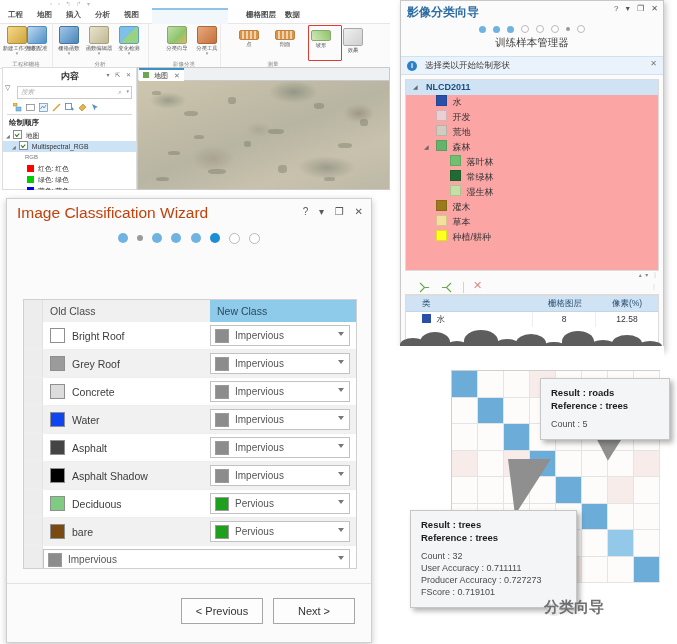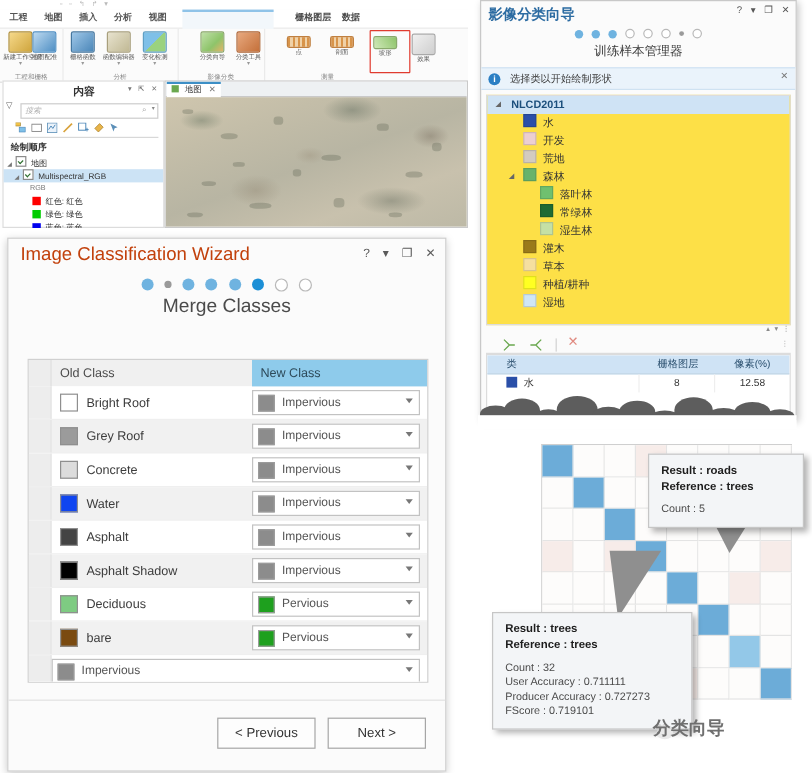--- a/index.html
+++ b/index.html
@@ -109,21 +109,21 @@
   #tsm-steps .dot.todo{width:6px;height:6px;border-width:1px;}
   #tsm-steps .dot.tiny{width:4px;height:4px;background:#9a9a9a;}
   #tsm-stepname{text-align:center;font-size:10.5px;color:#3c3c3c;margin-top:2px;}
   #tsm-msg{margin:6px 0 0 0;height:17px;background:#eaf3fb;border-top:1px solid #cfe2f2;border-bottom:1px solid #cfe2f2;position:relative;}
   #tsm-msg .ico{position:absolute;left:6px;top:3.5px;width:10px;height:10px;border-radius:50%;background:#2b7fc4;color:#fff;font-size:7.5px;text-align:center;line-height:10px;font-weight:bold;}
   #tsm-msg .tx{position:absolute;left:24px;top:3px;font-size:8.5px;color:#3a3a3a;}
   #tsm-msg .x{position:absolute;right:6px;top:2px;font-size:8px;color:#777;}
   #tsm-toolbar{height:18px;margin:4px 4px 0 4px;border-bottom:1px solid #dcdcdc;position:relative;}
   .tsmtool{position:absolute;top:3px;height:11px;}
   .tsep{position:absolute;top:3px;width:1px;height:11px;background:#d2d2d2;}
-  #tsm-tree{position:absolute;left:4px;top:78px;right:4px;height:190px;background:#fde047;border:1px solid #dcdcdc;overflow:hidden;}
+  #tsm-tree{position:absolute;left:4px;top:78px;right:4px;height:190px;background:#fca5a5;border:1px solid #dcdcdc;overflow:hidden;}
   .tsm-row{height:15px;line-height:15px;font-size:9px;color:#333;white-space:nowrap;position:relative;}
   .tsm-row.sel{background:#cfe3f5;font-weight:bold;color:#1c4f7c;}
   .tsm-row .tw{position:absolute;font-size:6px;color:#666;top:0;}
   .tsm-row .sw{display:inline-block;width:9px;height:9px;vertical-align:-1px;margin-right:3px;border:1px solid rgba(0,0,0,.12);}
   #tsm-splitter{position:absolute;left:4px;right:4px;top:270px;height:7px;text-align:right;font-size:6px;color:#8a8a8a;letter-spacing:1px;}
   #tsm-tbar2{position:absolute;left:4px;right:4px;top:278px;height:15px;border-bottom:1px solid #dcdcdc;}
   #tsm-table{position:absolute;left:4px;right:4px;top:294px;bottom:2px;background:#fff;border:1px solid #dcdcdc;overflow:hidden;}
   #tsm-thead{display:flex;height:15px;background:#cfe3f5;border-bottom:1px solid #c3d6e6;}
   #tsm-thead .g{width:12px;}
   #tsm-thead .c1{flex:1;font-size:8.5px;color:#2a4f6e;line-height:15px;padding-left:4px;}
@@ -452,24 +452,20 @@
       <span>灌木</span>
     </div>
     <div class="tsm-row" style="padding-left:30px">
       <span class="sw" style="background:#f5dfa0"></span>
       <span>草本</span>
     </div>
     <div class="tsm-row" style="padding-left:30px">
       <span class="sw" style="background:#ffff22"></span>
       <span>种植/耕种</span>
     </div>
-    <div class="tsm-row" style="padding-left:30px">
-      <span class="sw" style="background:#cfe6f5"></span>
-      <span>湿地</span>
-    </div>
   </div>
 
   <div id="tsm-splitter">▴ ▾ ⋮</div>
 
   <div id="tsm-tbar2">
     <span class="tsmtool" style="left:14px"><svg width="11" height="11" viewBox="0 0 11 11">
           <path d="M1 1 L5.5 5.5 L10 5.5 M1 10 L5.5 5.5" stroke="#6aa84f" fill="none" stroke-width="1.1"></path>
         </svg></span>
     <span class="tsmtool" style="left:36px"><svg width="11" height="11" viewBox="0 0 11 11">
           <path d="M10 1 L5.5 5.5 L1 5.5 M10 10 L5.5 5.5" stroke="#6aa84f" fill="none" stroke-width="1.1"></path>
@@ -527,21 +523,20 @@
   <div id="wz-steps">
     <span class="dot done"></span>
     <span class="dot small"></span>
     <span class="dot done"></span>
     <span class="dot done"></span>
     <span class="dot done"></span>
     <span class="dot active"></span>
     <span class="dot todo"></span>
     <span class="dot todo"></span>
   </div>
-  <div id="wz-stepname">Merge Classes</div>
 
   <div id="wz-table">
     <div id="wz-head">
       <div class="hgut"></div>
       <div class="h1">Old Class</div>
       <div class="h2">New Class</div>
     </div>
 
     <div class="wz-row odd">
       <div class="gut"></div>

